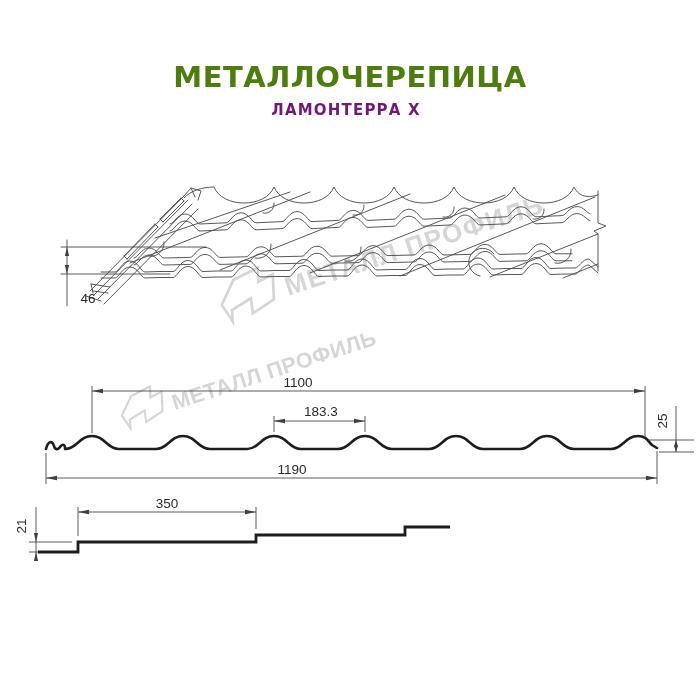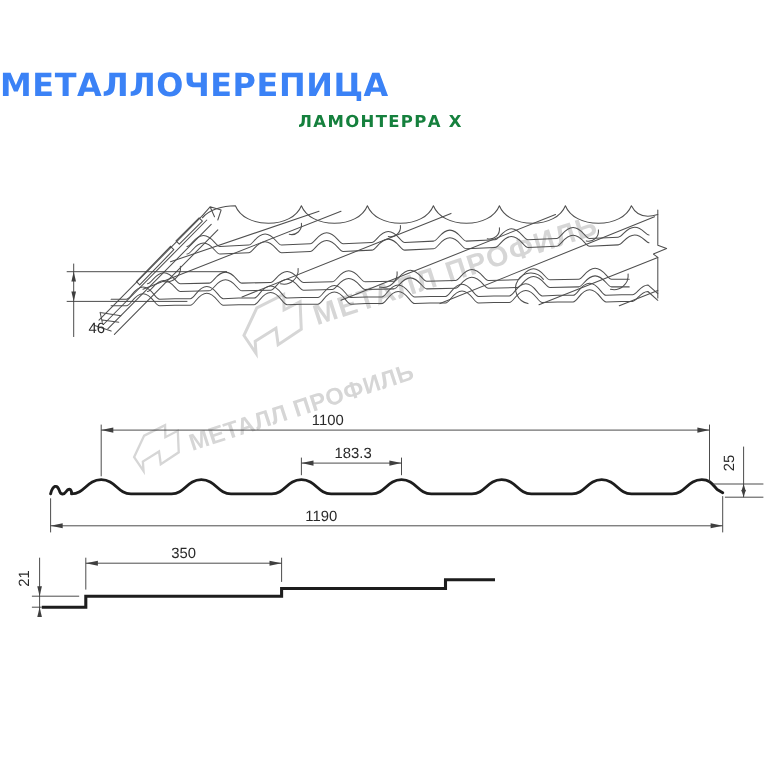--- a/index.html
+++ b/index.html
@@ -1,28 +1,28 @@
 <!DOCTYPE html>
 <html><head>
 <meta charset="utf-8">
 <style>
   html,body{margin:0;padding:0;background:#fff;}
   .page{
     position:relative;width:700px;height:700px;background:#ffffff;
     font-family:"Liberation Sans",sans-serif;overflow:hidden;
   }
   .title{
-    position:absolute;top:62px;left:0;width:700px;text-align:left;
+    position:absolute;top:62px;left:0;width:700px;text-align:center;
     font-family:"DejaVu Sans","Liberation Sans",sans-serif;
-    font-size:29px;font-weight:800;letter-spacing:.5px;color:#3b82f6;line-height:1.1;
+    font-size:29px;font-weight:800;letter-spacing:.5px;color:#4d7c0f;line-height:1.1;
   }
   .subtitle{
     position:absolute;top:101px;left:0;width:692px;text-align:center;
     font-family:"DejaVu Sans","Liberation Sans",sans-serif;
-    font-size:15px;font-weight:700;letter-spacing:1.2px;color:#15803d;
+    font-size:15px;font-weight:700;letter-spacing:1.2px;color:#701a75;
   }
   svg{position:absolute;left:0;top:0;}
   .dimtxt{
     font-family:"Liberation Sans",sans-serif;font-size:13.5px;fill:#2a2a2a;
   }
   .wmtxt{
     font-family:"Liberation Sans",sans-serif;font-weight:700;fill:#d6d6d6;
   }
 </style>
 </head>

